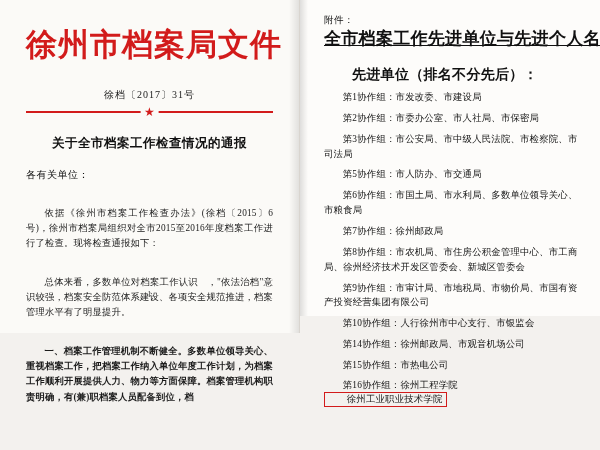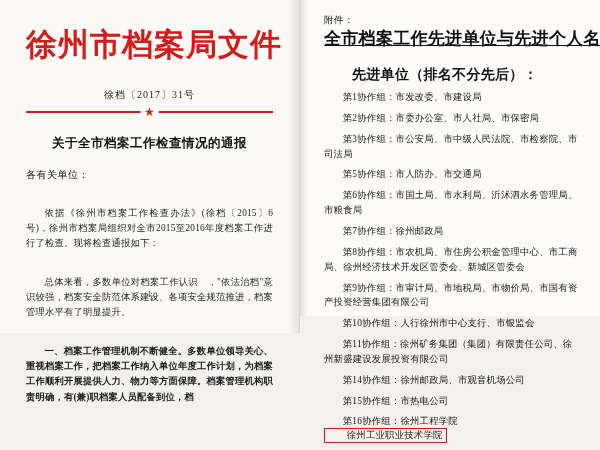--- a/index.html
+++ b/index.html
@@ -190,26 +190,25 @@
   <div class="doc-right">
     <div class="right-fold"></div>
     <div class="attach-label">附件：</div>
     <div class="list-title">全市档案工作先进单位与先进个人名单</div>
     <div class="subhead">先进单位（排名不分先后）：</div>
 
     <div class="entry">第1协作组：市发改委、市建设局</div>
     <div class="entry">第2协作组：市委办公室、市人社局、市保密局</div>
     <div class="entry">第3协作组：市公安局、市中级人民法院、市检察院、市司法局</div>
     <div class="entry">第5协作组：市人防办、市交通局</div>
-    <div class="entry">第6协作组：市国土局、市水利局、沂沭泗水务管理局、市粮食局</div>
+    <div class="entry">第6协作组：市国土局、市水利局、多数单位领导关心、市粮食局</div>
     <div class="entry">第7协作组：徐州邮政局</div>
     <div class="entry">第8协作组：市农机局、市住房公积金管理中心、市工商局、徐州经济技术开发区管委会、新城区管委会</div>
     <div class="entry">第9协作组：市审计局、市地税局、市物价局、市国有资产投资经营集团有限公司</div>
     <div class="entry">第10协作组：人行徐州市中心支行、市银监会</div>
-    <div class="entry">第11协作组：徐州矿务集团（集团）有限责任公司、徐州新盛建设发展投资有限公司</div>
     <div class="entry">第14协作组：徐州邮政局、市观音机场公司</div>
     <div class="entry">第15协作组：市热电公司</div>
 
     <div class="entry-last">
       <span>第16协作组：徐州工程学院</span><span class="highlight-box">徐州工业职业技术学院</span>
     </div>
   </div>
 
 </div>
 

